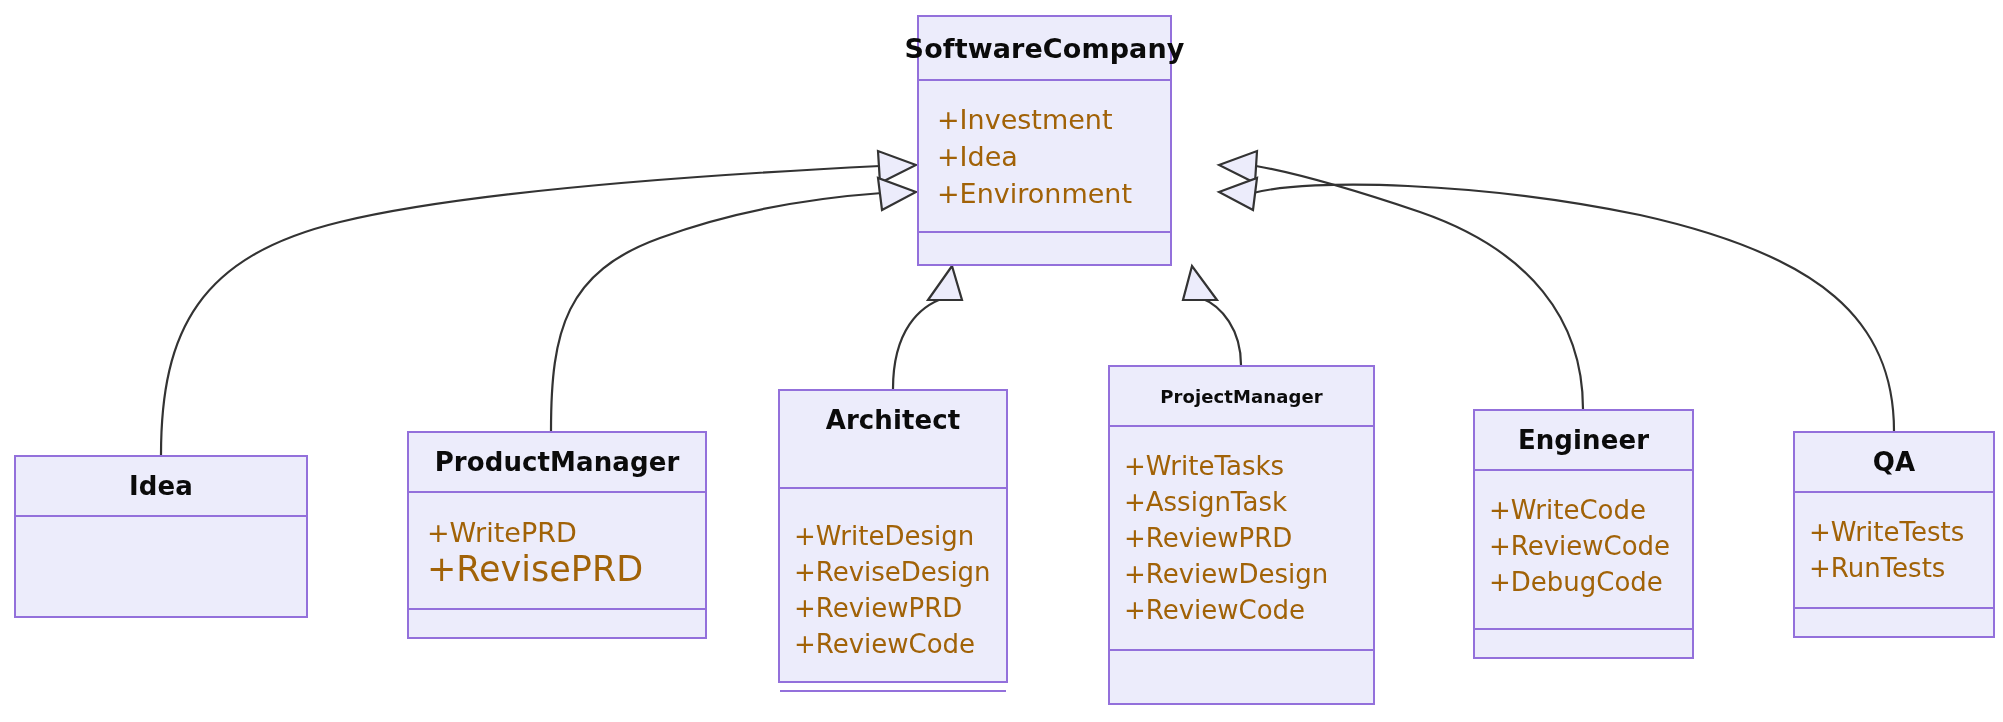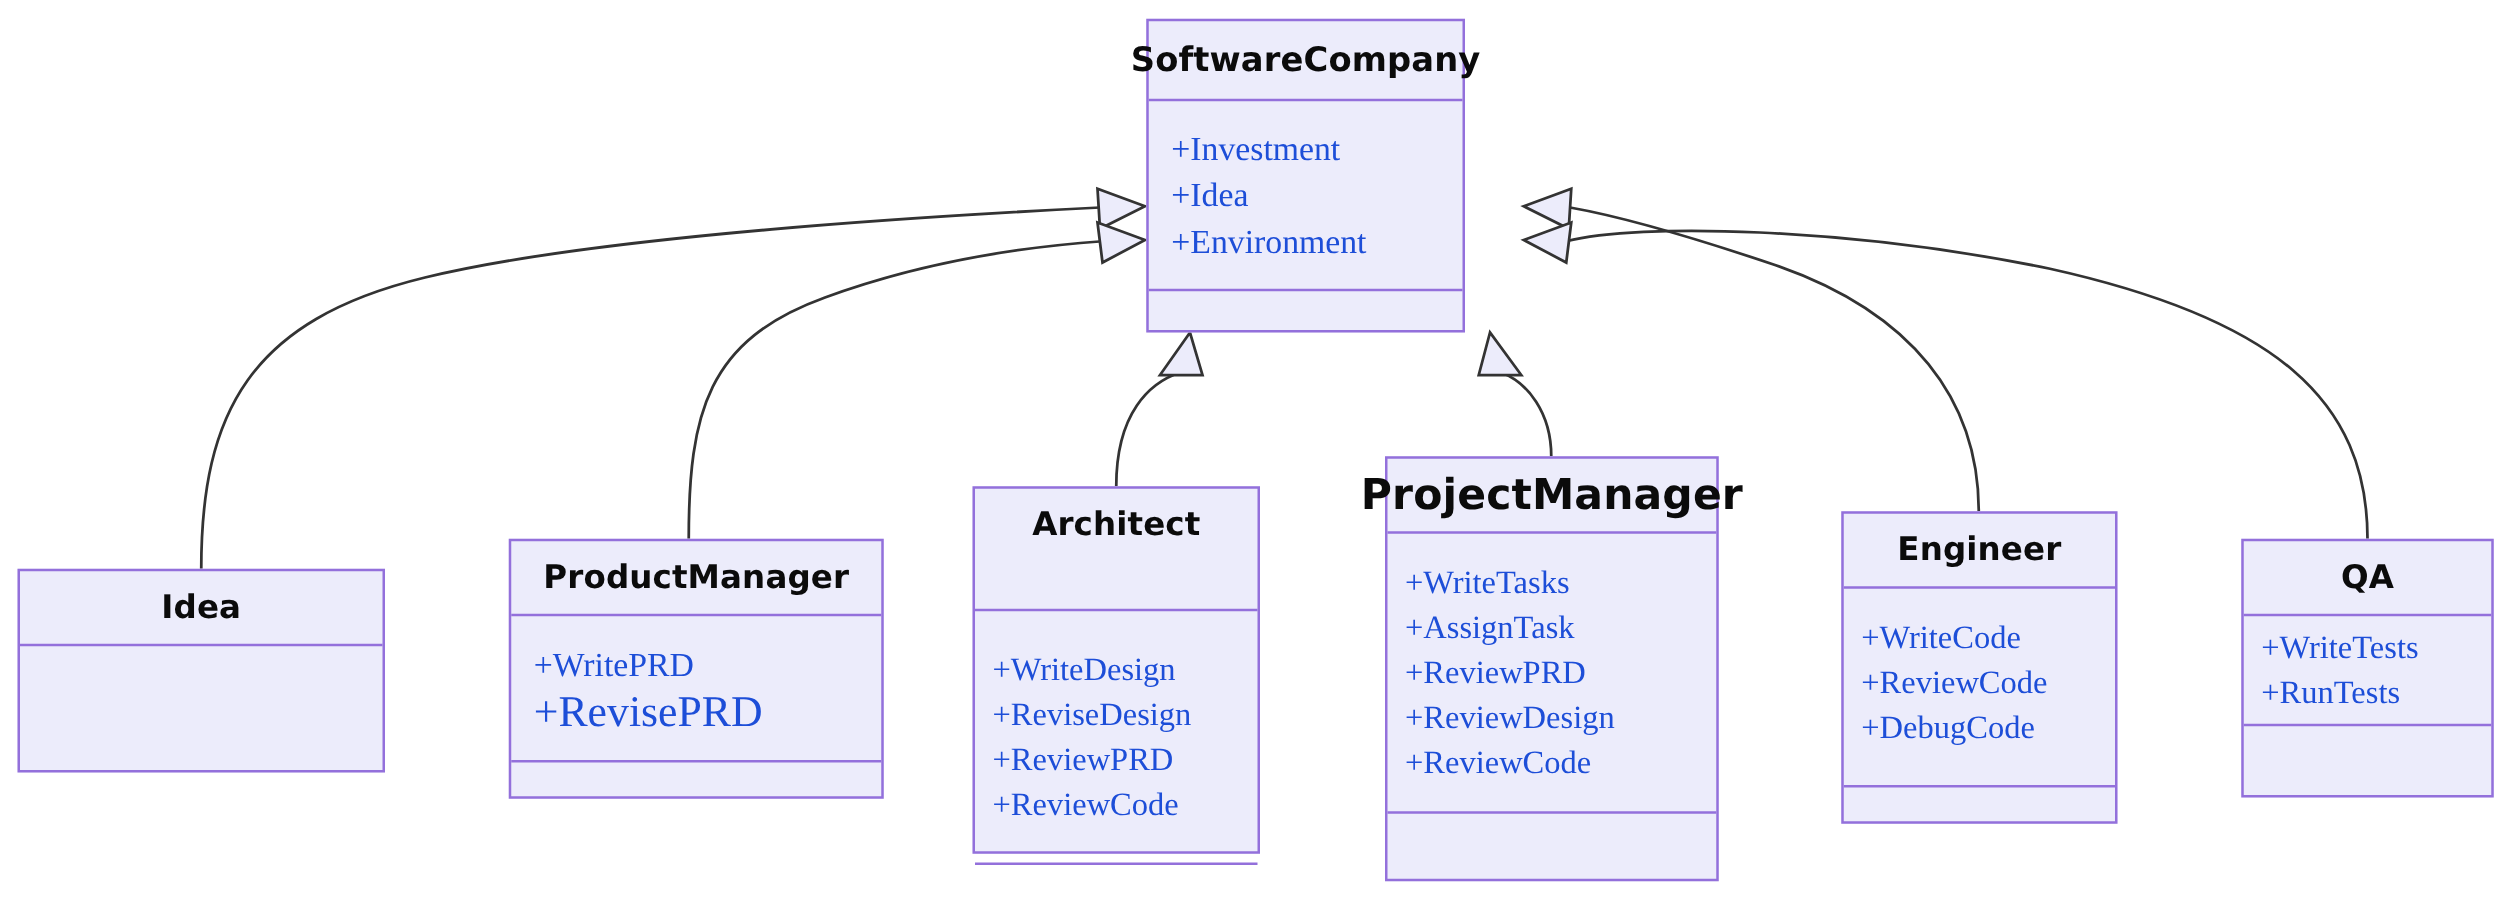--- a/index.html
+++ b/index.html
@@ -9,21 +9,21 @@
   #edges{position:absolute;left:0;top:0;width:2003px;height:722px;pointer-events:none;}
 
   .uml-class{position:absolute;box-sizing:border-box;
     background:#ECECFB;border:2px solid #9370DB;}
   .cmp{box-sizing:border-box;padding:0;}
   .cmp.title{display:flex;align-items:center;justify-content:center;
     font-weight:bold;color:#0b0b0b;letter-spacing:.1px;}
   .cmp.attrs{border-top:2px solid #9370DB;display:flex;flex-direction:column;
     justify-content:center;}
   .cmp.ops{border-top:2px solid #9370DB;}
-  .member{color:#1d4ed8;white-space:nowrap;font-family:Liberation Serif, serif;}
+  .member{color:#a16207;white-space:nowrap;}
 </style>
 </head>
 <body>
 
 <div id="canvas">
 
   <svg id="edges" viewBox="0 0 2003 722" xmlns="http://www.w3.org/2000/svg">
     <defs></defs>
 
     <g>
@@ -94,21 +94,21 @@
     <div class="cmp attrs" style="height:203px;padding:12px 0 12px 14px;margin-top:38px;">
       <div class="member" style="font-size:26px;line-height:36px;">+WriteDesign</div>
       <div class="member" style="font-size:26px;line-height:36px;">+ReviseDesign</div>
       <div class="member" style="font-size:26px;line-height:36px;">+ReviewPRD</div>
       <div class="member" style="font-size:26px;line-height:36px;">+ReviewCode</div>
     </div>
     <div class="cmp ops" style="height:31px;"></div>
   </div>
 
   <div class="uml-class" style="left:1108px;top:365px;width:267px;height:340px;">
-    <div class="cmp title" style="height:58px;font-size:34px;">
+    <div class="cmp title" style="height:58px;font-size:18px;">
       <span>ProjectManager</span>
     </div>
     <div class="cmp attrs" style="height:224px;padding:12px 0 12px 14px;">
       <div class="member" style="font-size:26px;line-height:36px;">+WriteTasks</div>
       <div class="member" style="font-size:26px;line-height:36px;">+AssignTask</div>
       <div class="member" style="font-size:26px;line-height:36px;">+ReviewPRD</div>
       <div class="member" style="font-size:26px;line-height:36px;">+ReviewDesign</div>
       <div class="member" style="font-size:26px;line-height:36px;">+ReviewCode</div>
     </div>
     <div class="cmp ops" style="height:31px;"></div>
@@ -123,20 +123,20 @@
       <div class="member" style="font-size:26px;line-height:36px;">+ReviewCode</div>
       <div class="member" style="font-size:26px;line-height:36px;">+DebugCode</div>
     </div>
     <div class="cmp ops" style="height:31px;"></div>
   </div>
 
   <div class="uml-class" style="left:1793px;top:431px;width:202px;height:207px;">
     <div class="cmp title" style="height:58px;font-size:26px;">
       <span>QA</span>
     </div>
-    <div class="cmp attrs" style="height:88px;padding:10px 0 10px 14px;">
+    <div class="cmp attrs" style="height:116px;padding:10px 0 10px 14px;">
       <div class="member" style="font-size:26px;line-height:36px;">+WriteTests</div>
       <div class="member" style="font-size:26px;line-height:36px;">+RunTests</div>
     </div>
     <div class="cmp ops" style="height:31px;"></div>
   </div>
 
 </div>
 
 </body></html>

